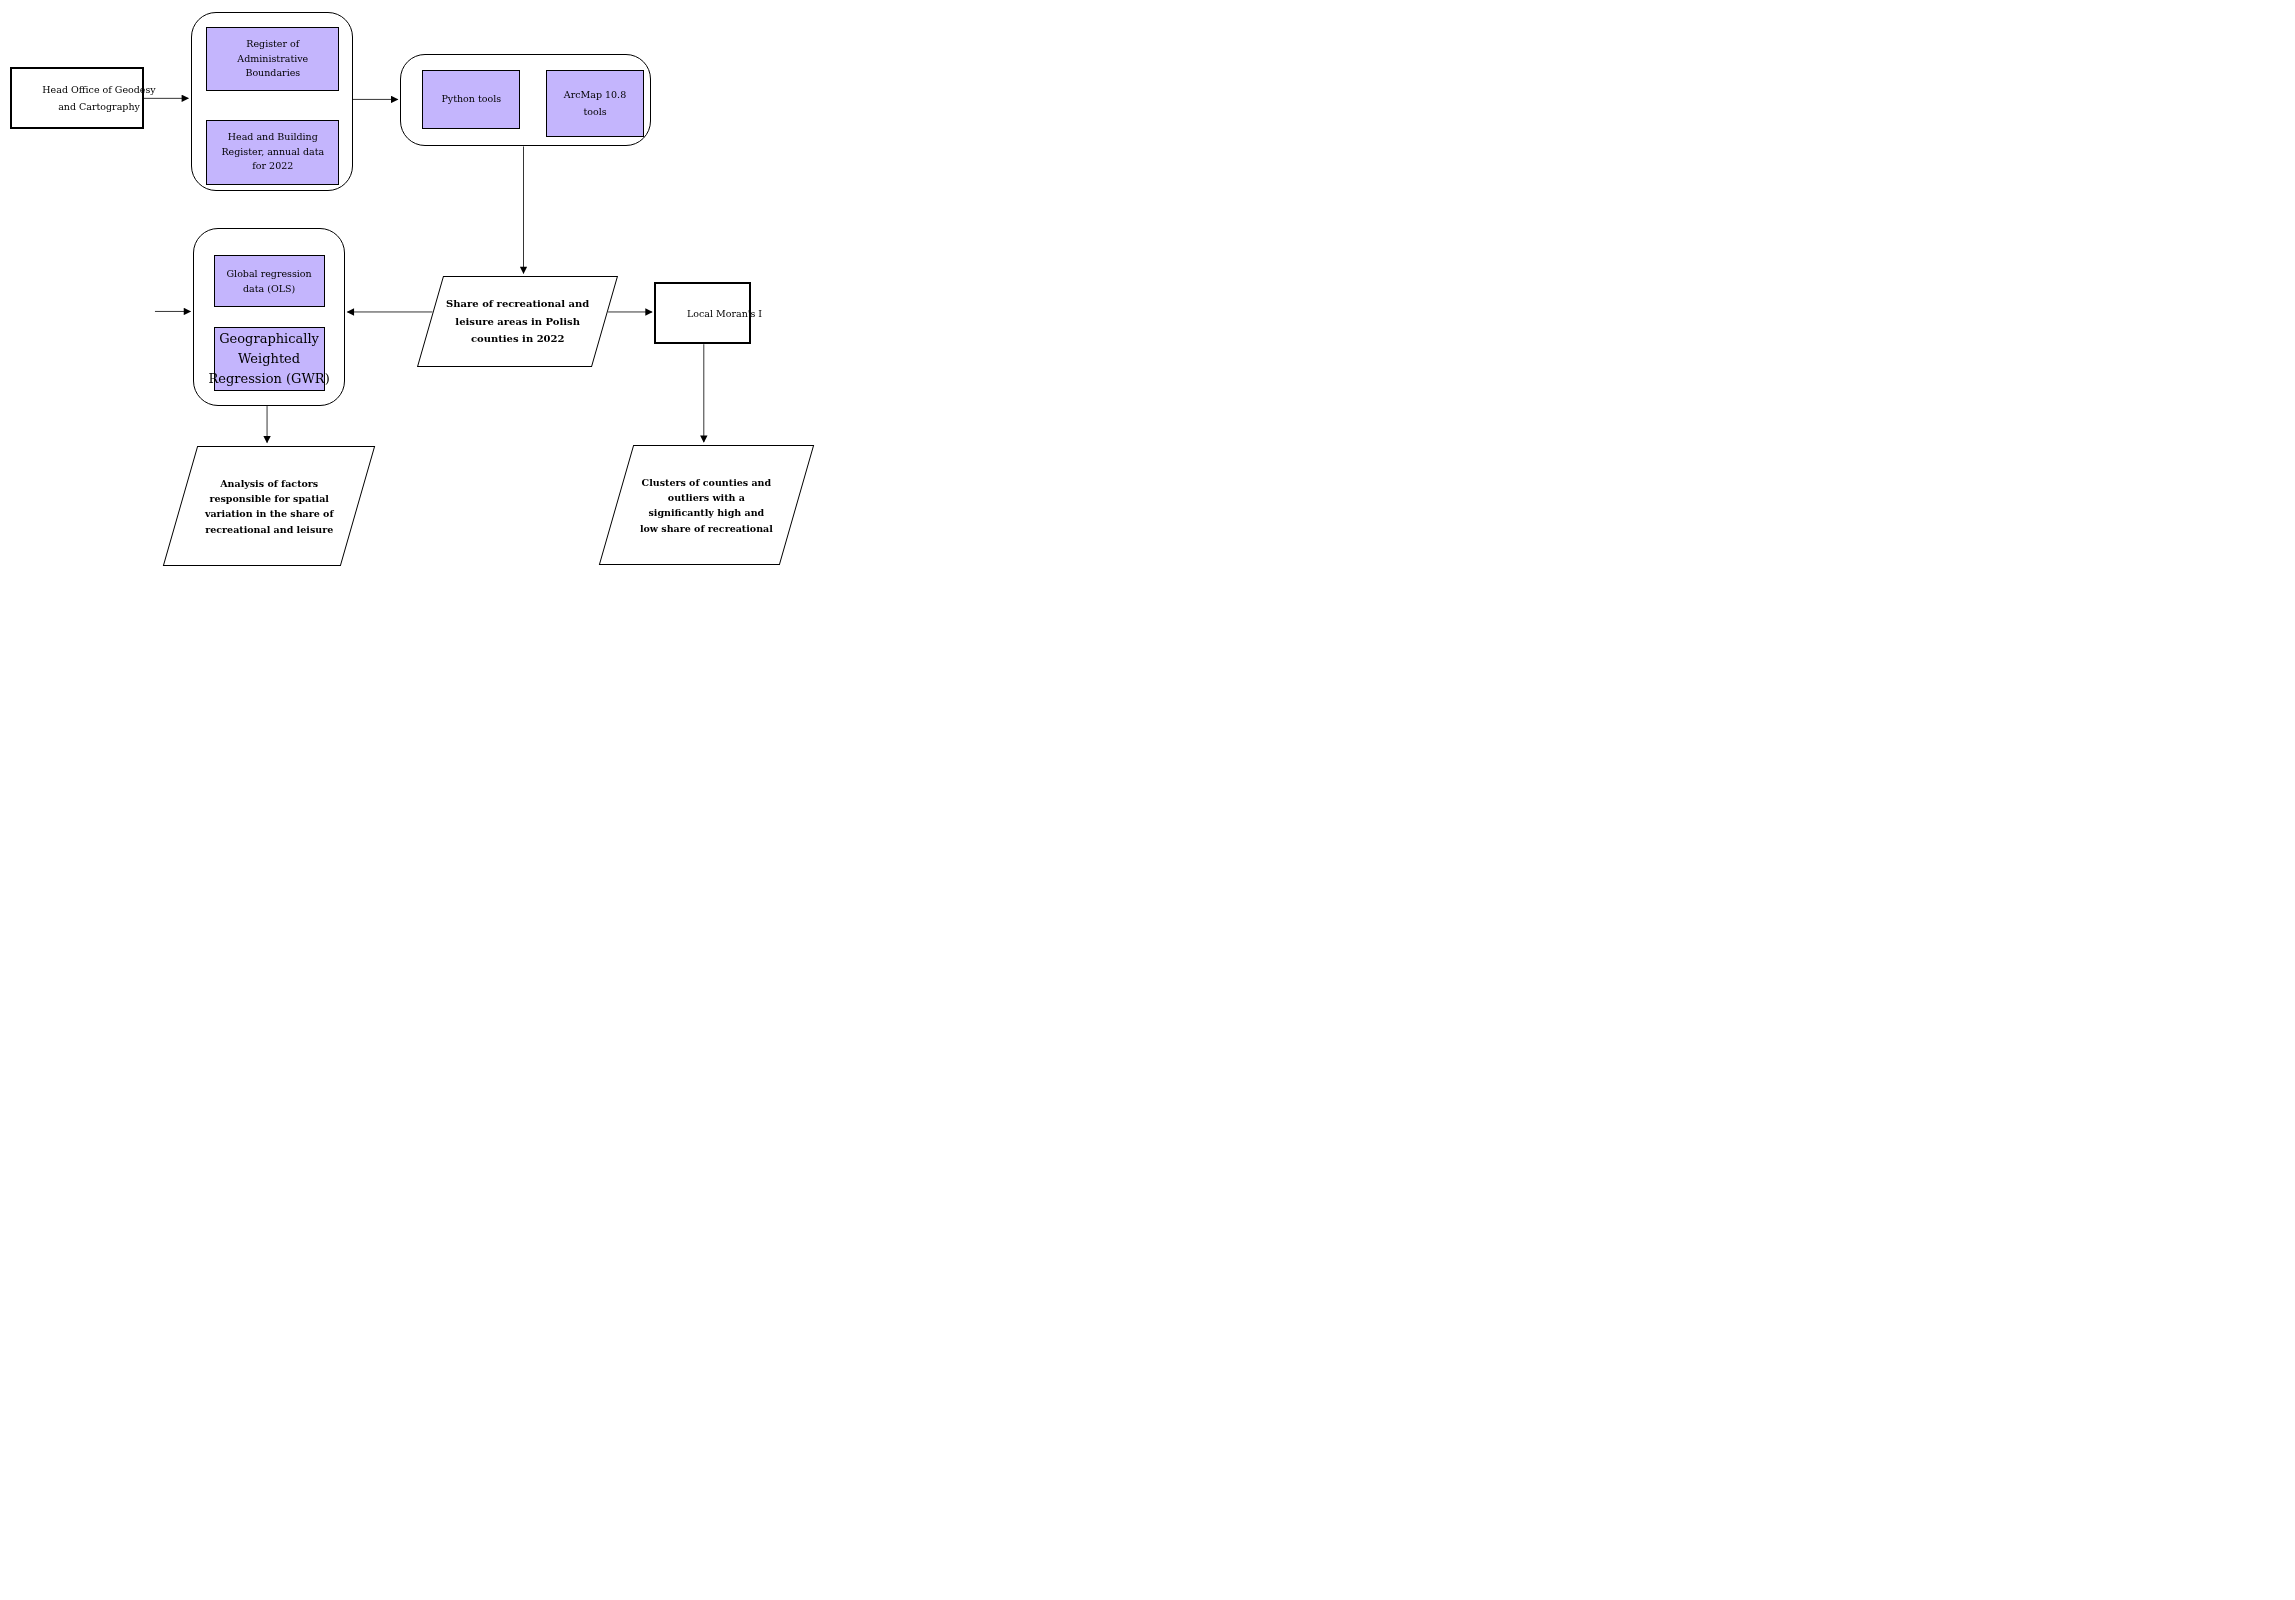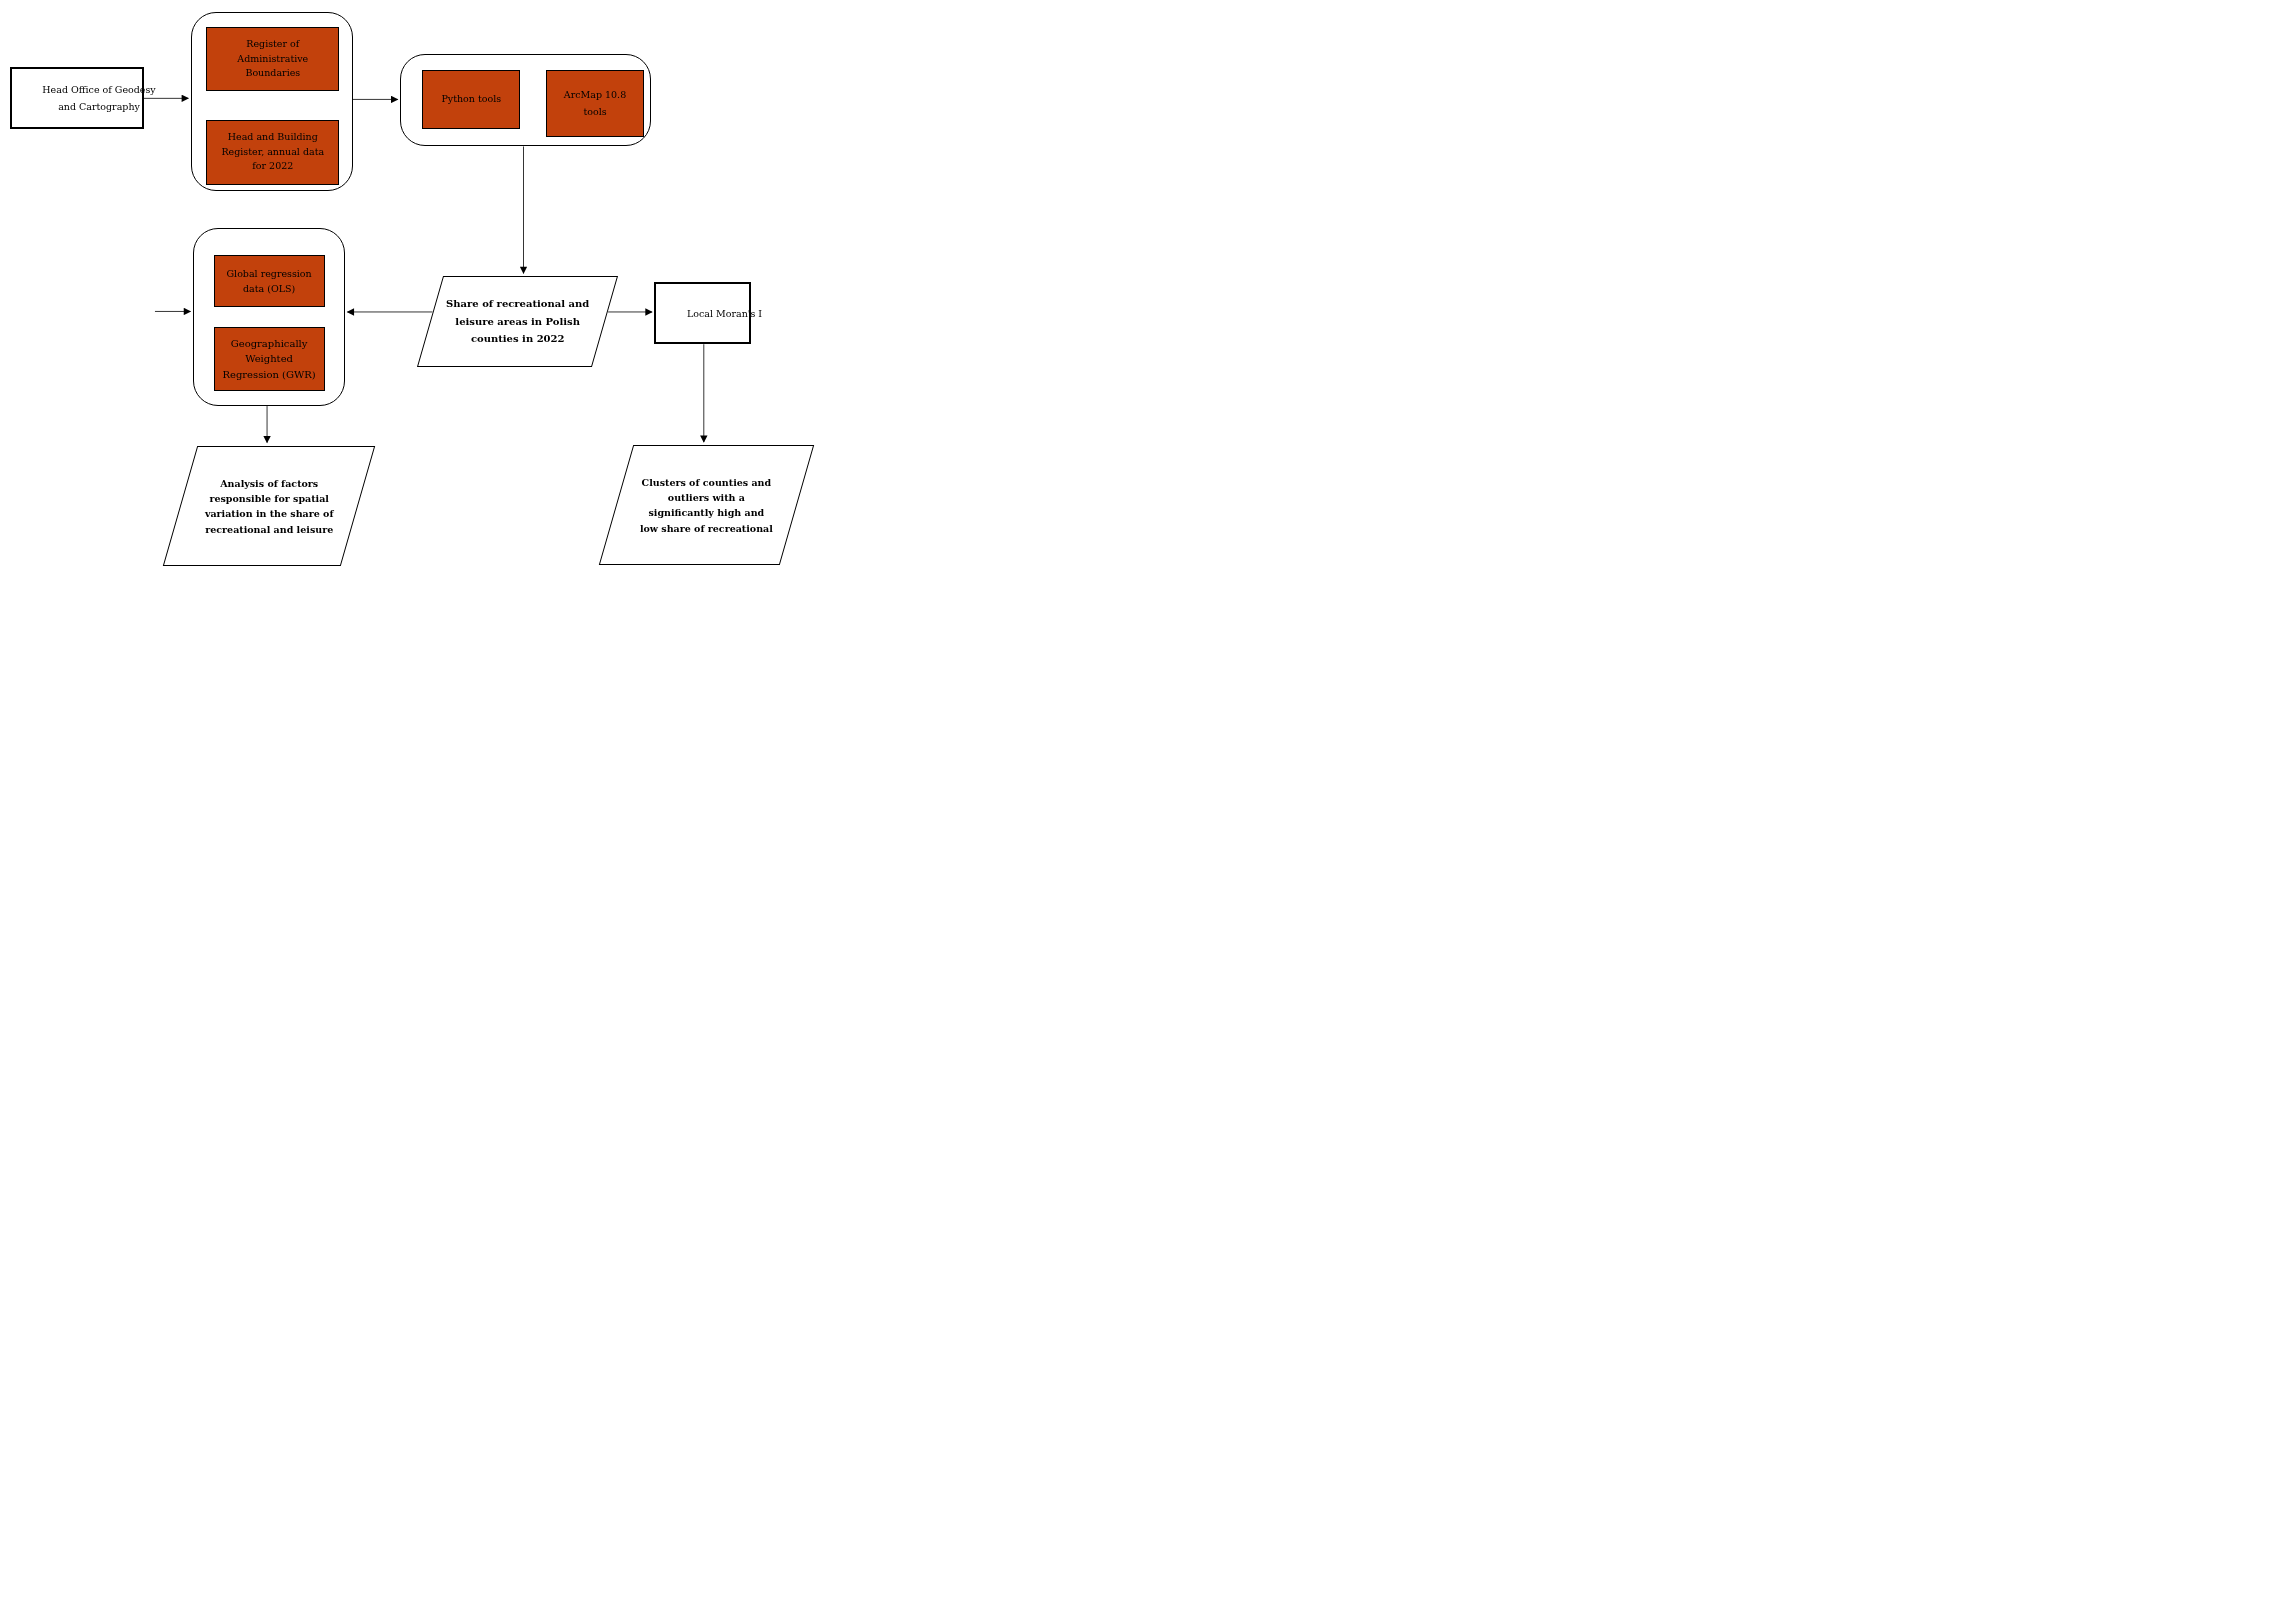--- a/index.html
+++ b/index.html
@@ -15,21 +15,21 @@
   .rect{
     border:2.1px solid #000;
     display:flex;flex-direction:column;align-items:center;justify-content:center;
     text-align:center;
     padding-left:44px;
   }
   .round{
     border:1.3px solid #000;border-radius:25px;
   }
   .inner-box{
-    position:absolute;box-sizing:border-box;background:#c2410c;
+    position:absolute;box-sizing:border-box;background:#c4b5fd;
     border:1.3px solid #000;
     display:flex;flex-direction:column;align-items:center;justify-content:center;
     text-align:center;line-height:1.55;
   }
   .para{
     border:1.6px solid #000;transform:skewX(-16deg);
     display:flex;align-items:center;justify-content:center;
   }
   .para-inner{
     transform:skewX(16deg);text-align:center;font-weight:bold;line-height:1.6;
@@ -41,21 +41,21 @@
   #land-box{left:14.3px;top:107px;width:133px;height:65px;}
   #group-tools{left:400px;top:54px;width:251px;height:92px;}
   #python-box{left:15.3px;top:15px;width:98px;height:59px;margin-left:6px;}
   #arcmap-box{left:145px;top:15px;width:98px;height:67px;line-height:1.7;}
   #socioeconomic{left:9.5px;top:228px;width:145px;height:170px;border:2.1px solid #000;
     padding:6.3px 4.2px 0 9.5px;text-align:left;}
   #socio-title{line-height:1.6;}
   #socio-vars .ln{margin-top:13.2px;line-height:1.2;}
   #group-models{left:193px;top:228px;width:152px;height:178px;}
   #ols-box{left:19.6px;top:26px;width:111px;height:52px;line-height:1.6;}
-  #gwr-box{left:19.6px;top:98px;width:111px;height:64px;font-size:10px;line-height:1.55;}
+  #gwr-box{left:19.6px;top:98px;width:111px;height:64px;font-size:13px;line-height:1.55;}
   #share-para{left:430px;top:276px;width:175px;height:91px;}
   #share-para .para-inner{font-size:10px;line-height:1.75;}
   #local-moran{left:654px;top:282px;width:97px;height:62px;}
   #analysis-para{left:180px;top:446px;width:178px;height:120px;}
   #clusters-para{left:616px;top:445px;width:181px;height:120px;}
   #arrow-layer{position:absolute;left:0;top:0;pointer-events:none;}
 </style>
 </head>
 <body>
 

